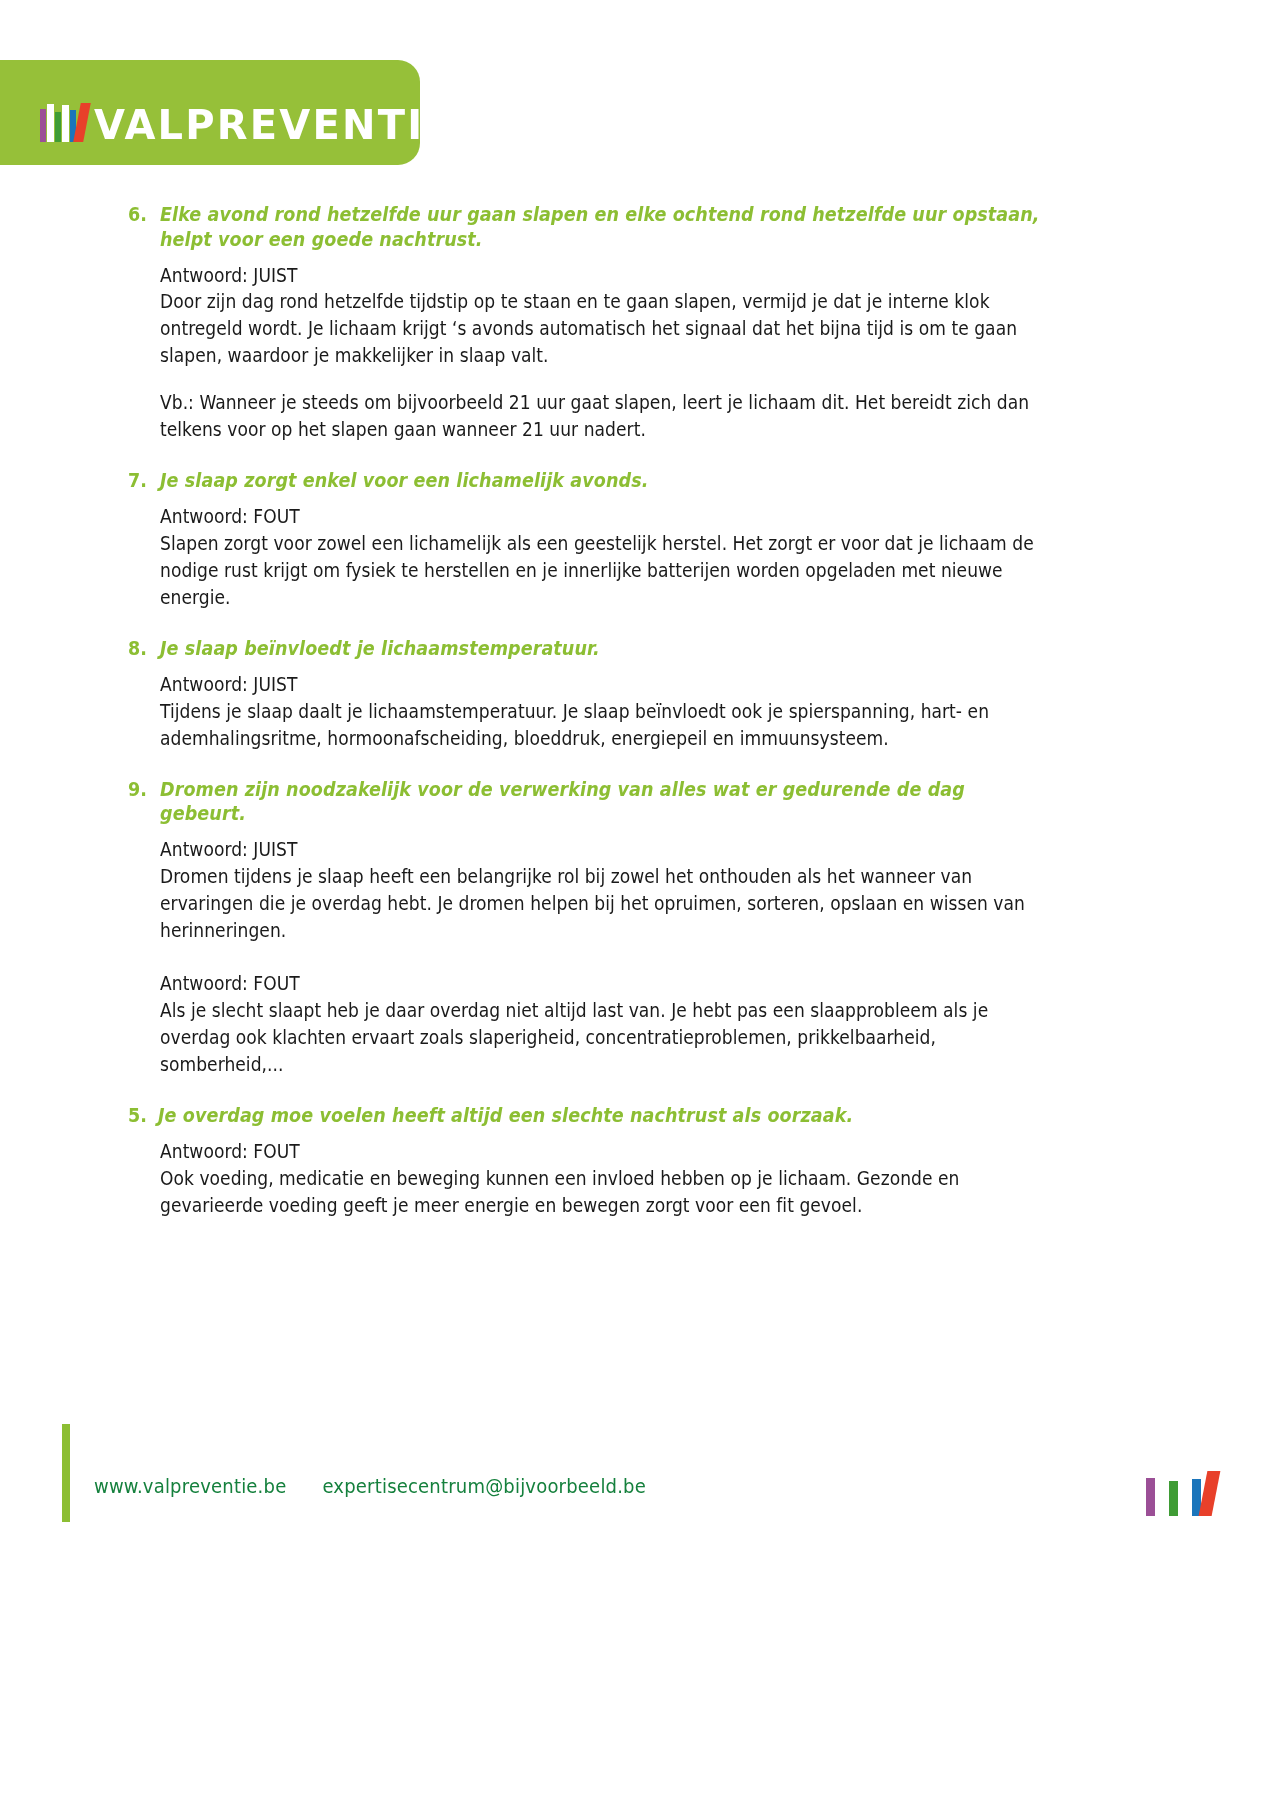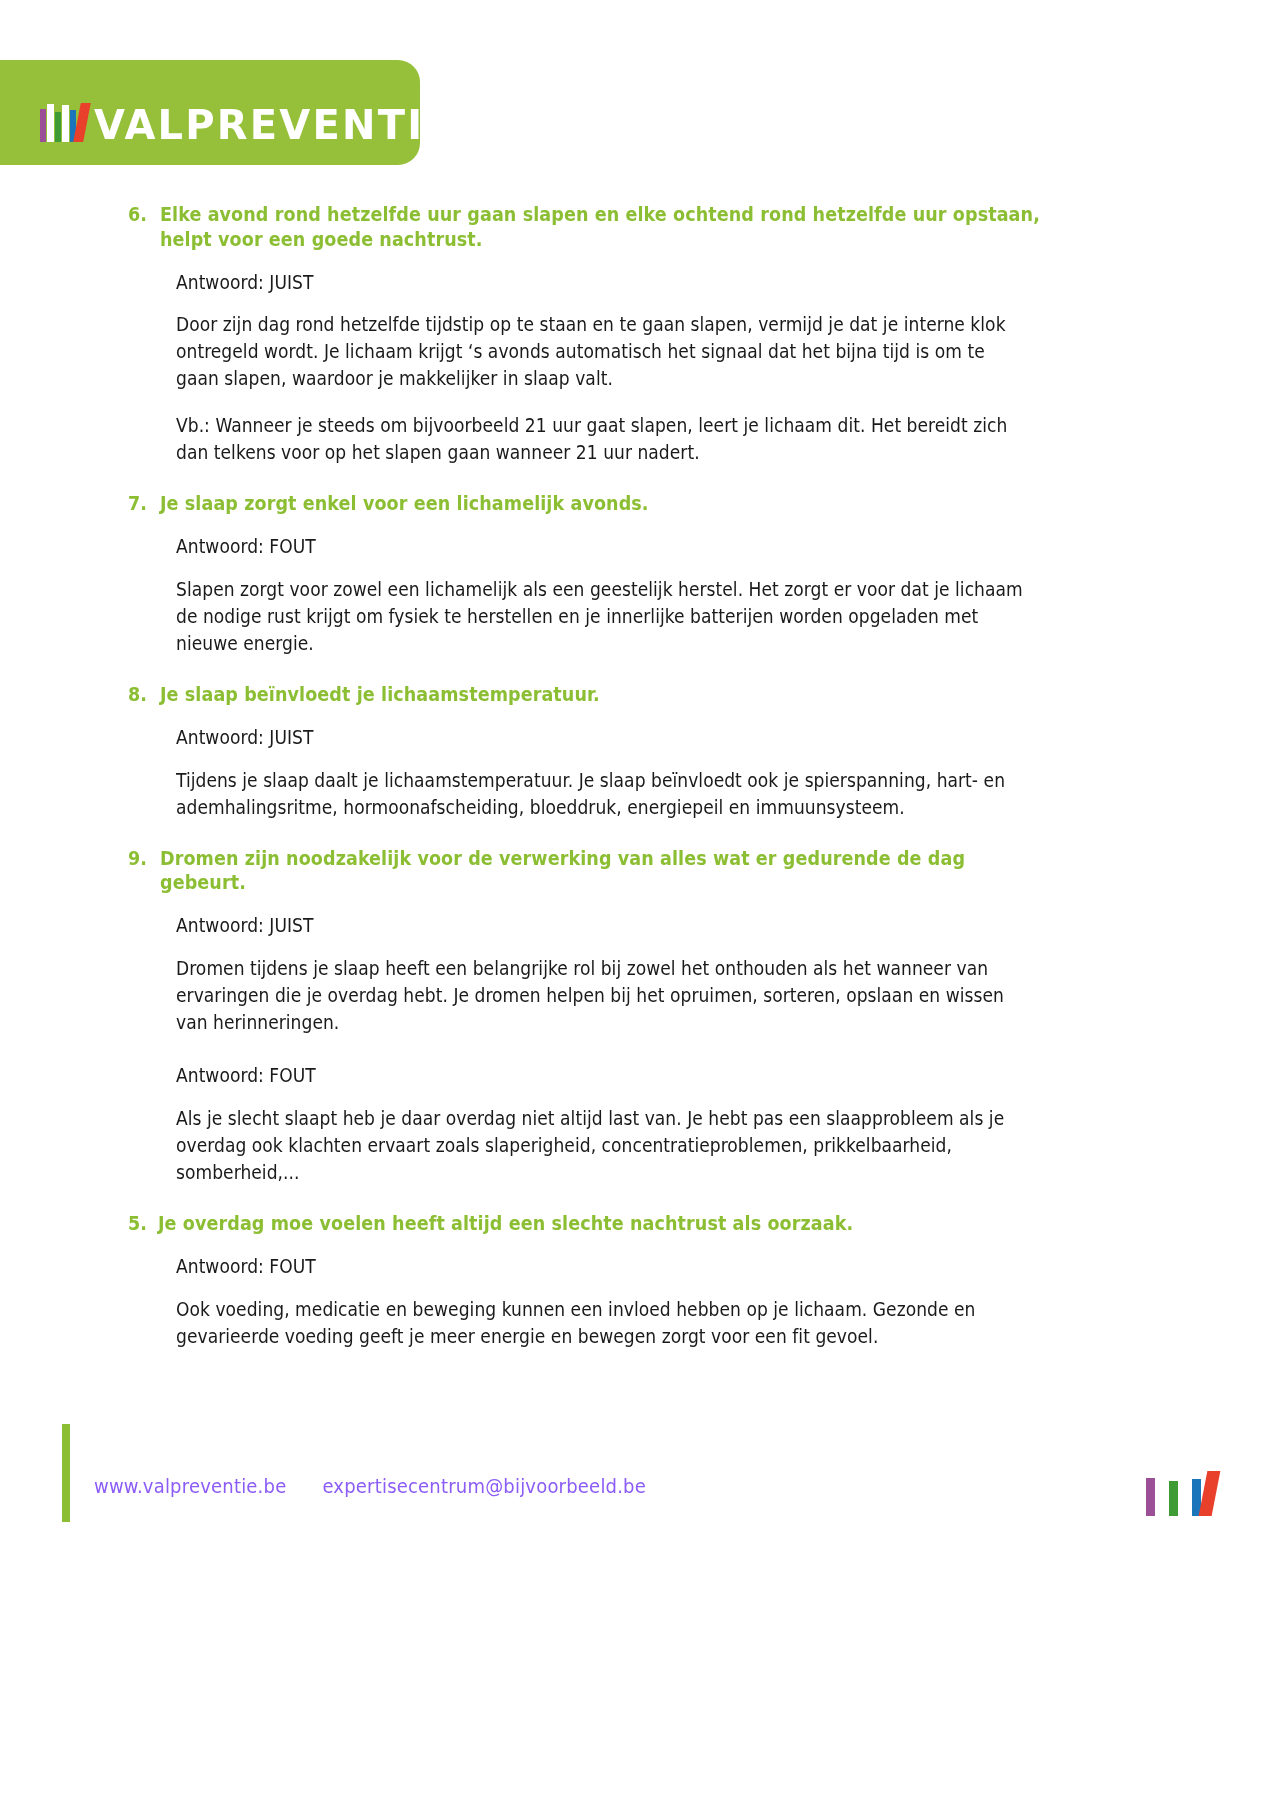--- a/index.html
+++ b/index.html
@@ -97,49 +97,49 @@
     line-height: 1.27;
     letter-spacing: 0.1px;
   }
   .q-num {
     width: 32px;
     flex: 0 0 32px;
     color: #8cbe33;
     font-weight: bold;
   }
   .q-num.tight { width: 30px; flex: 0 0 30px; }
-  .q-text { flex: 1 1 auto; }
+  .q-text { flex: 1 1 auto; font-style: italic; }
 
   .q-body {
     margin-left: 32px;
     margin-top: 9px;
     margin-bottom: 26px;
     color: #1a1a1a;
     font-size: 19px;
     line-height: 1.42;
     letter-spacing: 0.05px;
   }
-  .q-body p { margin: 16px; }
+  .q-body p { margin: 0; }
   .q-body p.spaced { margin-top: 20px; }
 
   
   .footer-rule {
     position: absolute;
     left: 62px;
     top: 1424px;
     width: 8px;
     height: 98px;
     background: #8cbe33;
   }
   .footer-text {
     position: absolute;
     left: 94px;
     top: 1474px;
     font-size: 20px;
-    color: #8b5cf6;
+    color: #15803d;
     display: flex;
     gap: 36px;
     letter-spacing: 0.2px;
   }
   .footer-books {
     position: absolute;
     right: 62px;
     top: 1470px;
     display: flex;
     align-items: flex-end;

